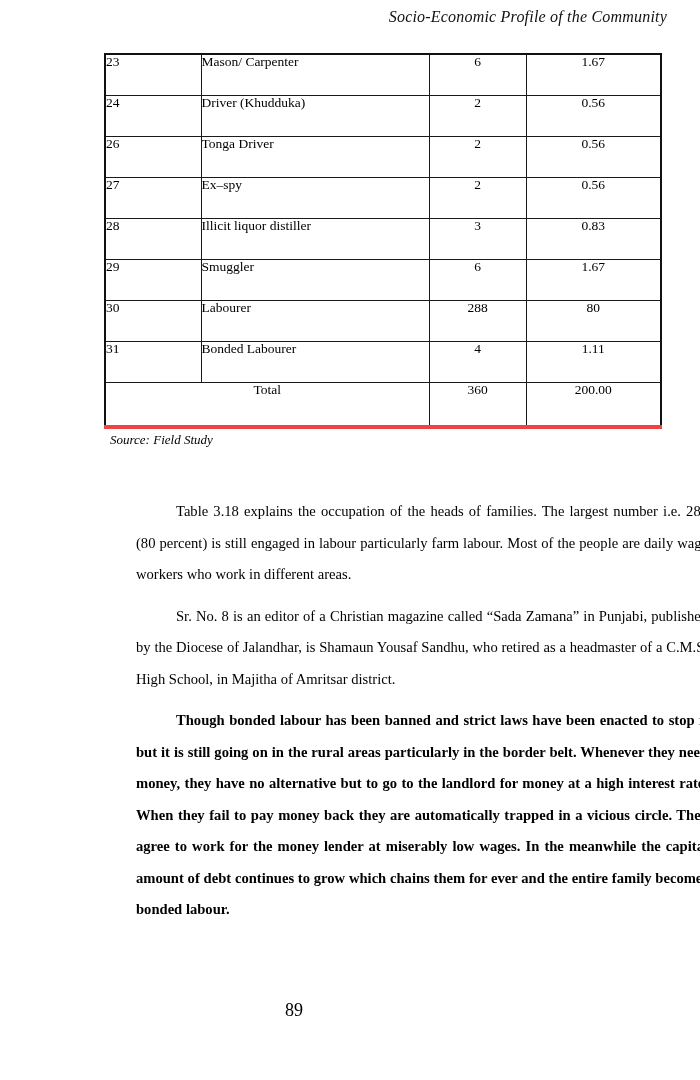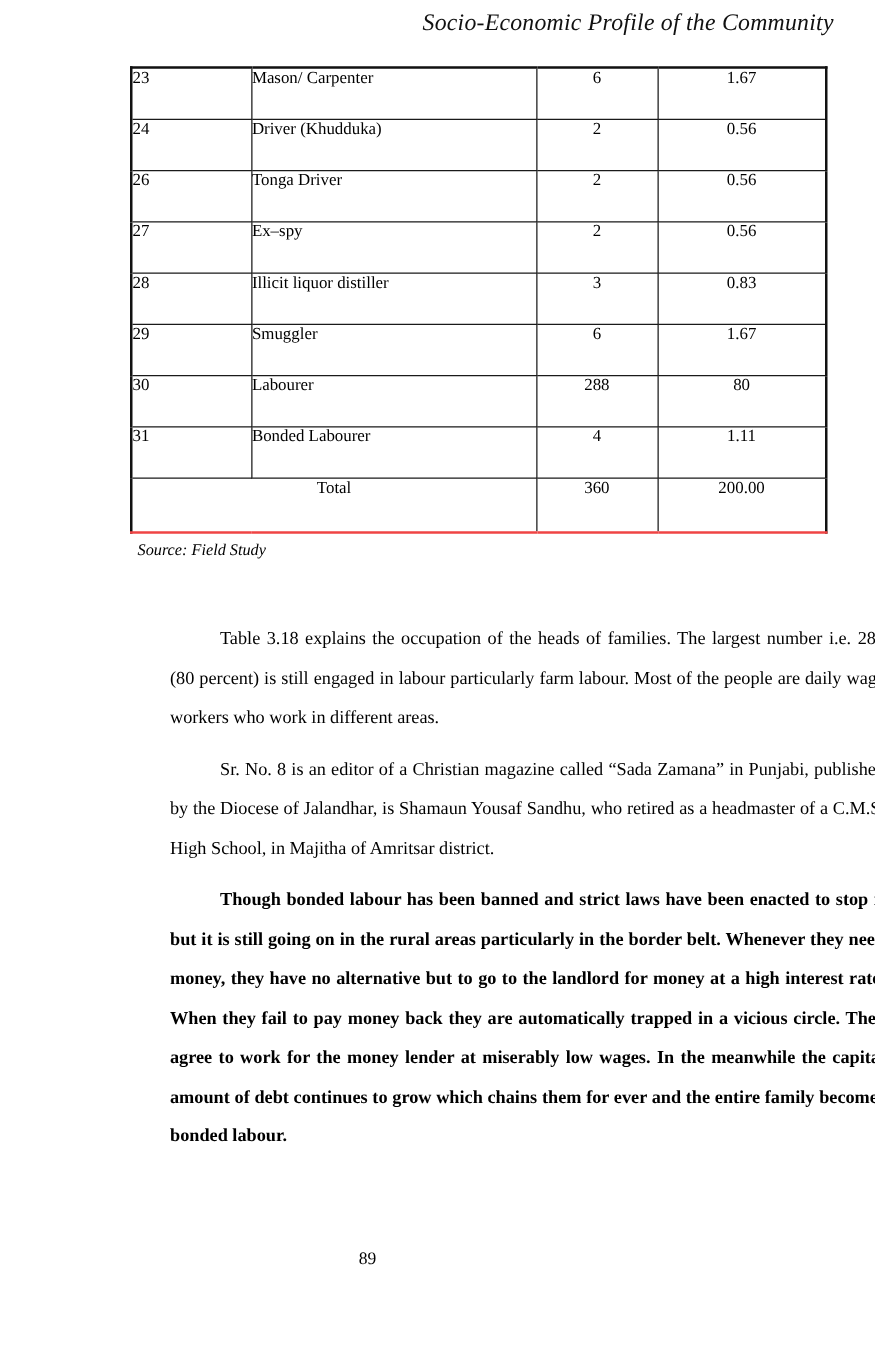--- a/index.html
+++ b/index.html
@@ -17,21 +17,21 @@
   }
 
   
   .running-head {
     position: absolute;
     top: 8px;
     left: 0;
     right: 33px;
     text-align: right;
     font-style: italic;
-    font-size: 19px;
+    font-size: 16px;
     letter-spacing: 0.2px;
     color: #111111;
     padding-left: 24px;
   }
 
   
   .table-wrap {
     position: absolute;
     top: 53px;
     left: 104px;
@@ -54,21 +54,21 @@
     padding: 0 0 4px 0;
     vertical-align: top;
     line-height: 1.05;
   }
   td.sr  { padding-left: 14px; text-align: left; }
   td.occ { padding-left: 18px; text-align: left; }
   td.num { text-align: center; }
   td.pct { text-align: center; }
 
   tr.total-row td {
-    border-bottom: 2px solid #ef4444;
+    border-bottom: 4px solid #ef4444;
     height: 38px;
     margin-top: 16px;
   }
   td.total-label {
     text-align: center;
     padding-left: 0;
   }
   
   table.occupation-table tr:first-child td { border-top: 2px solid #111111; }
   table.occupation-table tr td:first-child { border-left: 2px solid #111111; }
@@ -101,21 +101,21 @@
   }
   .body-copy p:last-child { margin-bottom: 0; font-weight: bold; }
 
   
   .folio {
     position: absolute;
     top: 1000px;
     left: 0;
     width: 588px;
     text-align: center;
-    font-size: 14px;
+    font-size: 18px;
   }
 </style>
 </head>
 <body>
 
 <div class="running-head">Socio-Economic Profile of the Community</div>
 
 <div class="table-wrap">
   <table class="occupation-table">
     <colgroup>

